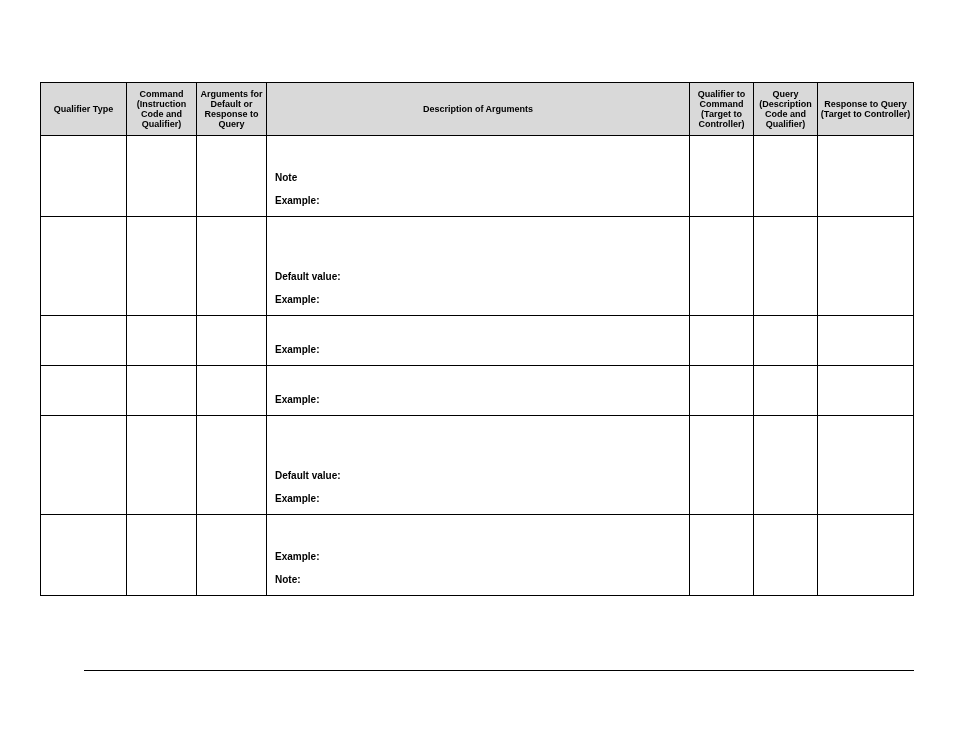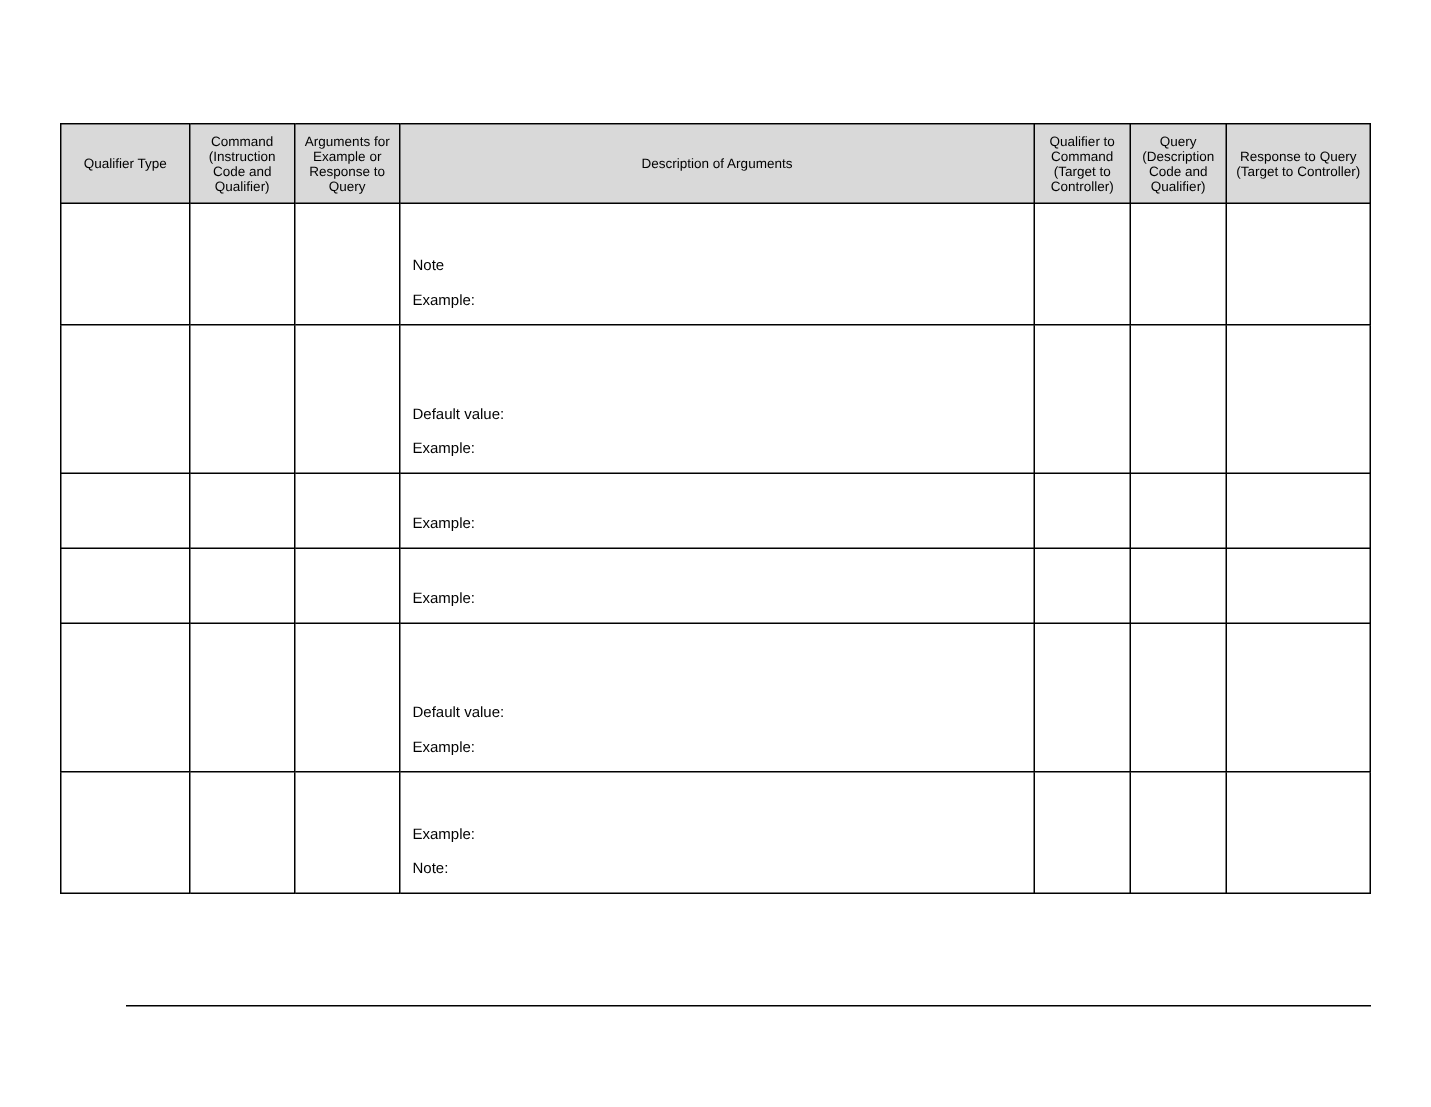--- a/index.html
+++ b/index.html
@@ -19,36 +19,36 @@
     width: 100%;
     table-layout: fixed;
   }
   th, td {
     border: 1px solid #000;
     vertical-align: top;
   }
   th {
     background: #d9d9d9;
     font-size: 9px;
-    font-weight: normal;
+    font-weight: bold;
     text-align: center;
     padding: 4px 2px;
     vertical-align: middle;
     height: 44px;
   }
   td {
     font-size: 10px;
     padding: 0;
   }
   .desc-cell {
     padding: 10px 8px 6px 8px;
   }
   .line {
     margin: 0 0 4px 0;
-    font-weight: normal;
+    font-weight: bold;
   }
   .footer-line {
     position: absolute;
     left: 84px;
     right: 40px;
     top: 670px;
     border-top: 1px solid #000;
   }
   col.c1 { width: 86px; }
   col.c2 { width: 70px; }
@@ -69,21 +69,21 @@
         <col class="c3">
         <col class="c4">
         <col class="c5">
         <col class="c6">
         <col class="c7">
     </colgroup>
     <thead>
       <tr>
         <th>Qualifier Type</th>
         <th>Command (Instruction Code and Qualifier)</th>
-        <th>Arguments for Example or Response to Query</th>
+        <th>Arguments for Default or Response to Query</th>
         <th>Description of Arguments</th>
         <th>Qualifier to Command (Target to Controller)</th>
         <th>Query (Description Code and Qualifier)</th>
         <th>Response to Query (Target to Controller)</th>
       </tr>
     </thead>
     <tbody id="tbody">
         <tr>
           <td></td>
           <td></td>

